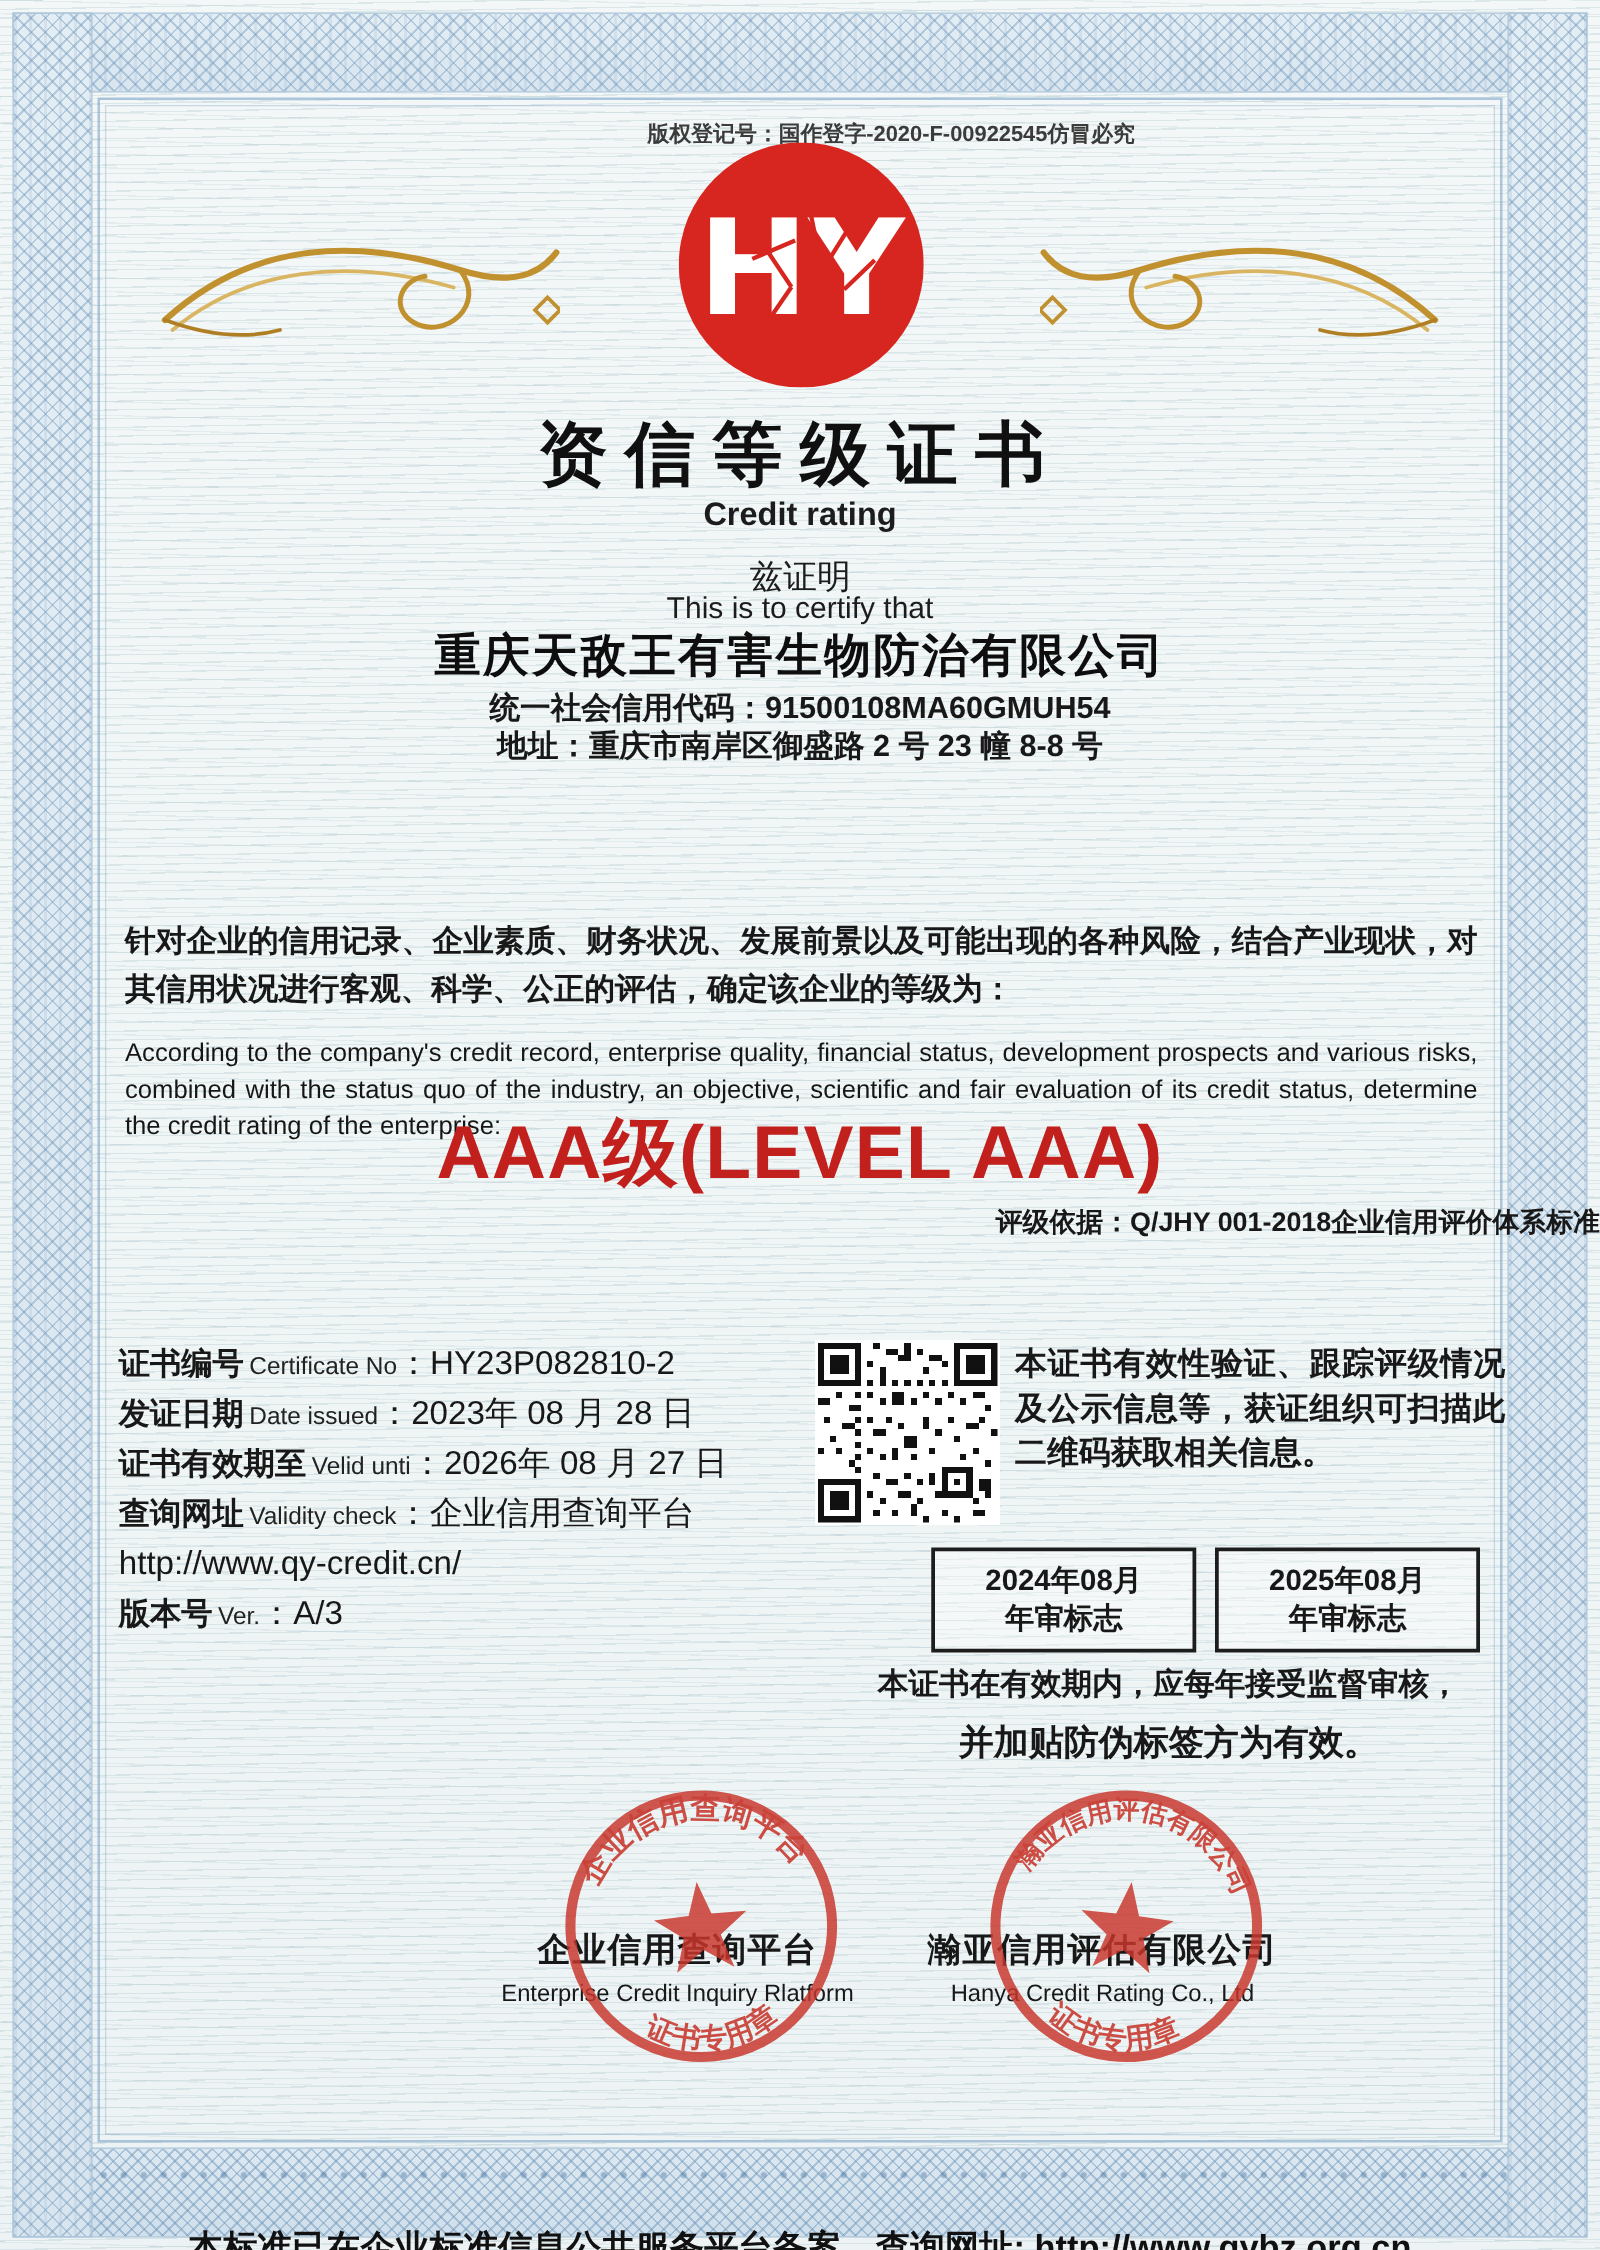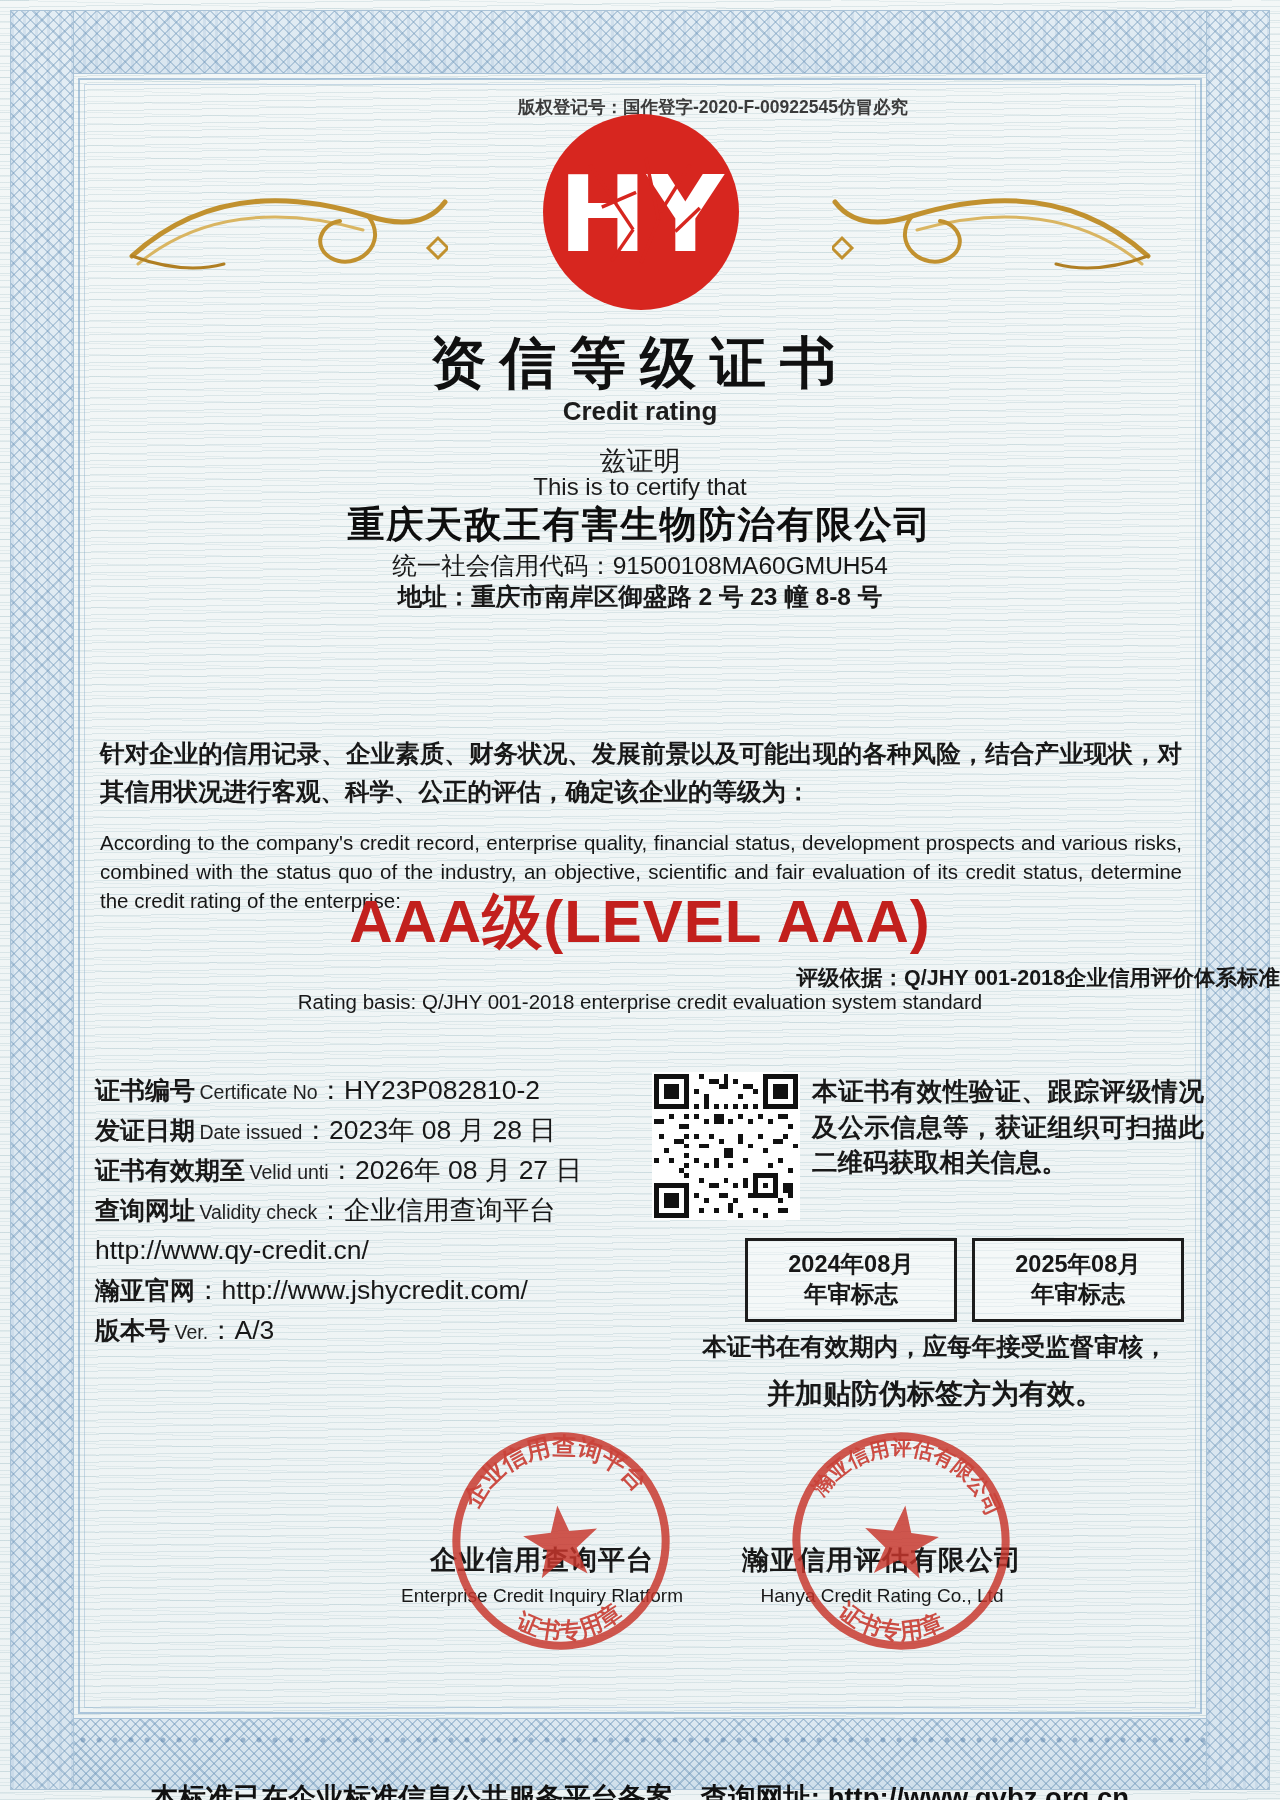--- a/index.html
+++ b/index.html
@@ -37,21 +37,21 @@
   .copyright{top:95px;left:518px;white-space:nowrap;font-size:17.5px;font-weight:600;color:#3b3b3b;}
   .logo{left:543px;top:114px;width:196px;height:196px;}
   .flourish{top:168px;width:320px;height:120px;}
   .flourish.l{left:128px;}
   .flourish.r{right:128px;transform:scaleX(-1);}
   .title-zh{top:326px;font-size:56px;font-weight:700;letter-spacing:14px;color:#101010;}
   .title-en{top:396px;font-size:26px;font-weight:600;color:#1c1c1c;}
   .certify-zh{top:443px;font-size:27px;color:#1c1c1c;}
   .certify-en{top:473px;font-size:24px;color:#1c1c1c;}
   .company-name{top:500px;font-size:37px;font-weight:800;letter-spacing:2px;color:#0e0e0e;}
-  .company-code{top:549px;font-size:24.5px;font-weight:400;text-align:center;}
+  .company-code{top:549px;font-size:24.5px;font-weight:700;text-align:center;}
   .company-addr{top:580px;font-size:24.5px;font-weight:600;}
   .statement{left:100px;width:1082px;top:735px;}
   .statement .zh{font-size:24.5px;line-height:38px;font-weight:600;text-align:justify;}
   .statement .en{margin-top:17px;font-size:20.5px;line-height:29px;color:#161616;text-align:justify;}
   .aaa{top:882px;font-size:60px;font-weight:800;letter-spacing:1px;}
   .basis-zh{top:963px;font-size:21.5px;font-weight:600;text-align:right;}
   .basis-en{top:990px;font-size:20.5px;}
   .details{left:95px;top:1070px;width:560px;}
   .dline{height:40px;line-height:40px;white-space:nowrap;}
   .lz{font-size:25px;font-weight:700;}
@@ -138,44 +138,40 @@
   <div class="abs ctr company-code">统一社会信用代码：91500108MA60GMUH54</div>
   <div class="abs ctr company-addr">地址：重庆市南岸区御盛路 2 号 23 幢 8-8 号</div>
 
   <div class="abs statement">
     <div class="zh">针对企业的信用记录、企业素质、财务状况、发展前景以及可能出现的各种风险，结合产业现状，对其信用状况进行客观、科学、公正的评估，确定该企业的等级为：</div>
     <div class="en">According to the company's credit record, enterprise quality, financial status, development prospects and various risks, combined with the status quo of the industry, an objective, scientific and fair evaluation of its credit status, determine the credit rating of the enterprise:</div>
   </div>
 
   <div class="abs ctr aaa" style="color:#c2201d">AAA级(LEVEL AAA)</div>
   <div class="abs ctr basis-zh">评级依据：Q/JHY 001-2018企业信用评价体系标准</div>
-  <div class="abs ctr basis-en">Rating basis: Q/JHY 001-2018 enterprise credit evaluation system standard</div>
 
   <div class="abs details">
     <div class="dline">
       <span class="lz">证书编号</span>
       <span class="le">Certificate No</span><span class="sep">：</span><span class="lv">HY23P082810-2</span>
     </div>
     <div class="dline">
       <span class="lz">发证日期</span>
       <span class="le">Date issued</span><span class="sep">：</span><span class="lv">2023年 08 月 28 日</span>
     </div>
     <div class="dline">
       <span class="lz">证书有效期至</span>
       <span class="le">Velid unti</span><span class="sep">：</span><span class="lv">2026年 08 月 27 日</span>
     </div>
     <div class="dline">
       <span class="lz">查询网址</span>
       <span class="le">Validity check</span><span class="sep">：</span><span class="lv">企业信用查询平台</span>
     </div>
     <div class="dline">
       <span class="lv">http://www.qy-credit.cn/</span>
-    </div>
-    <div class="dline">
-      <span class="lz">瀚亚官网</span><span class="sep">：</span><span class="lv">http://www.jshycredit.com/</span>
     </div>
     <div class="dline">
       <span class="lz">版本号</span>
       <span class="le">Ver.</span><span class="sep">：</span><span class="lv">A/3</span>
     </div>
   </div>
 
   <div class="abs qr-box">
     <svg width="144" height="144" viewBox="0 0 29 29" shape-rendering="crispEdges">
       <rect x="0" y="0" width="29" height="29" fill="#ffffff"></rect>

